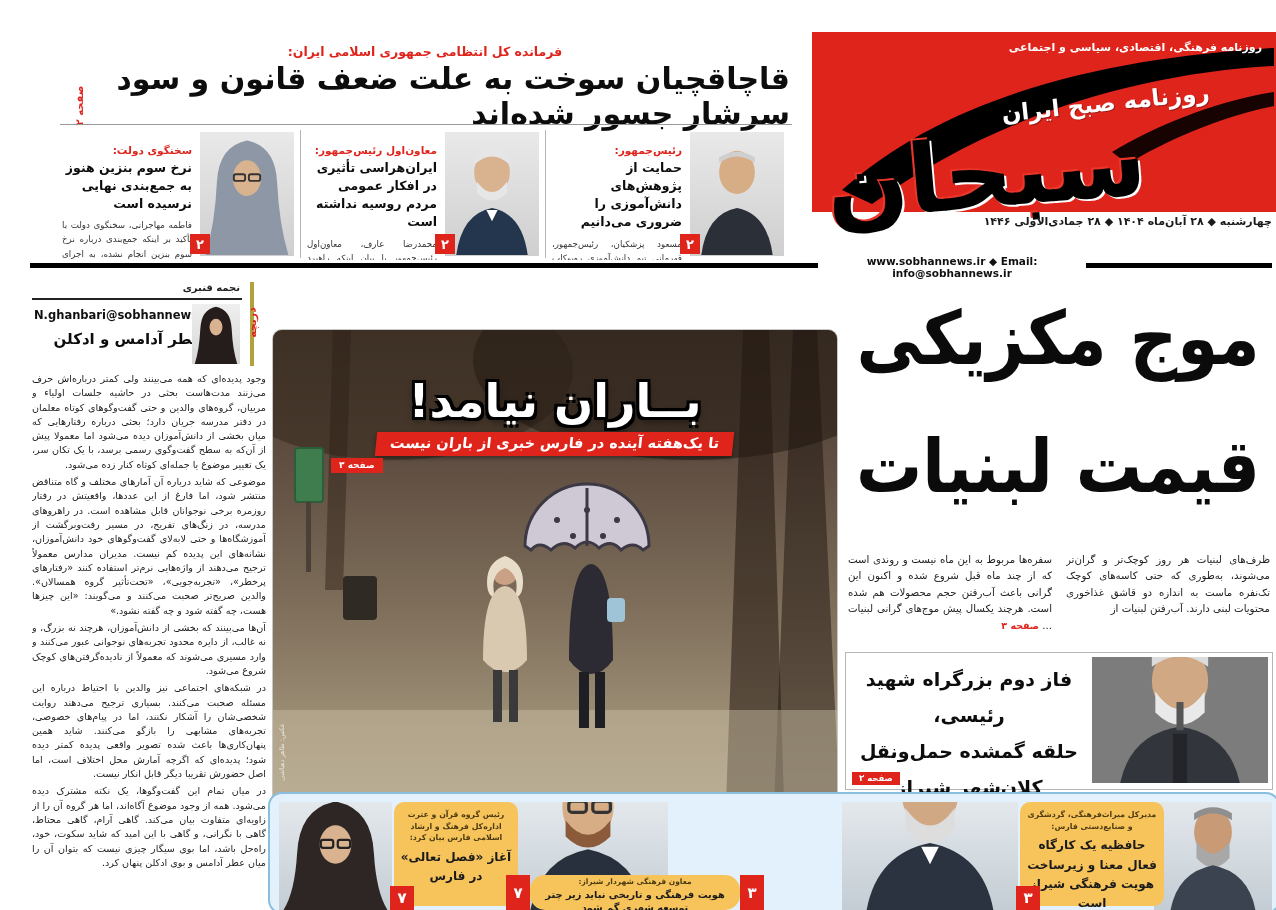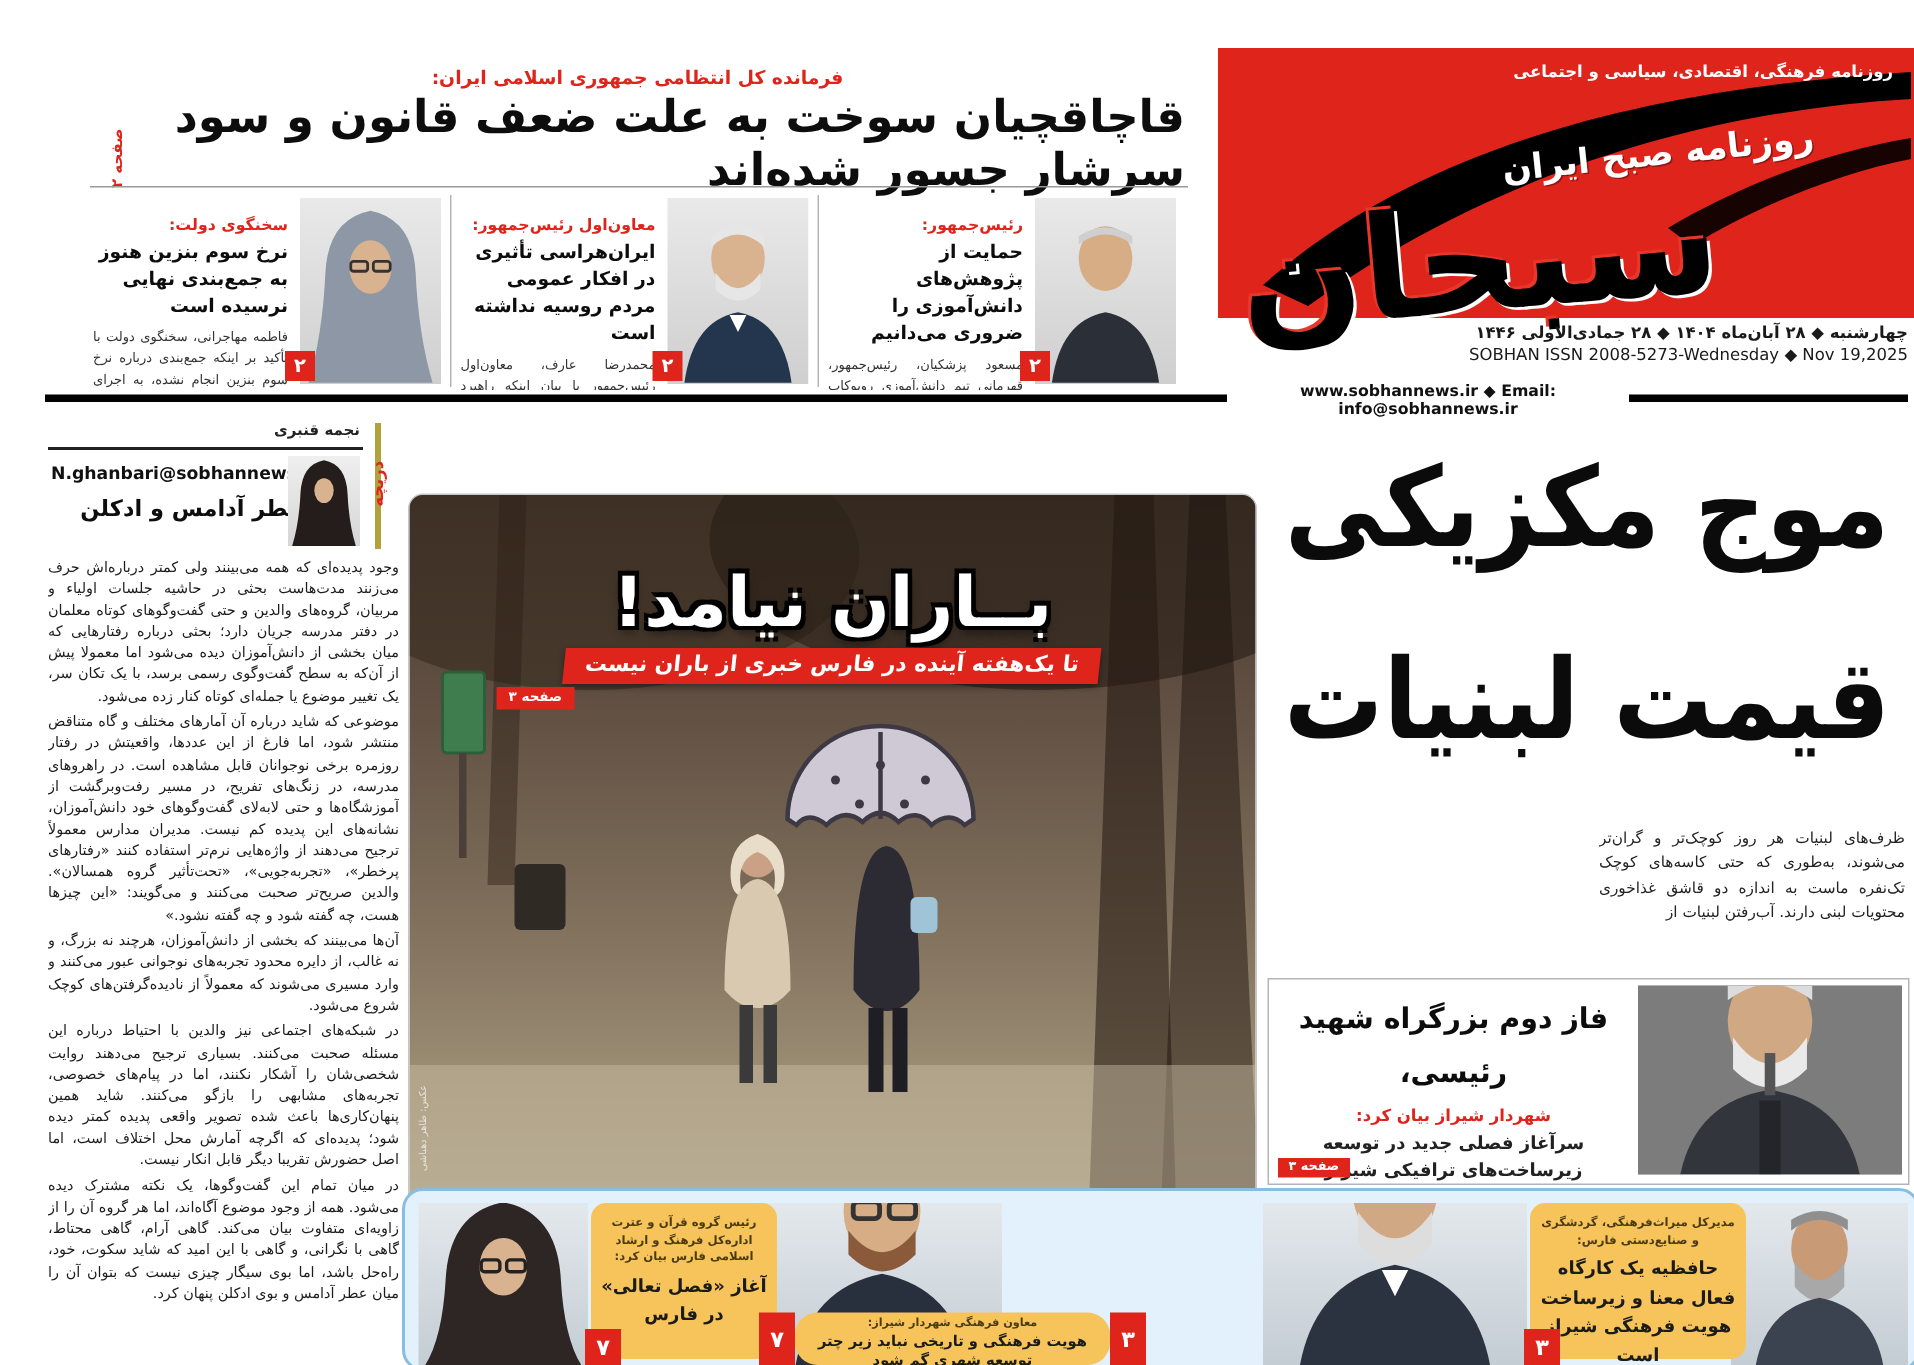--- a/index.html
+++ b/index.html
@@ -133,21 +133,20 @@
       <path d="M30,158 C140,60 300,26 462,16 L462,34 C320,42 180,86 60,172 Z" fill="#000"></path>
       <path d="M300,120 C340,96 400,70 462,60 L462,74 C410,84 350,110 316,132 Z" fill="#000" opacity="0.9"></path>
     </svg>
     <div class="abs tagline">روزنامه فرهنگی، اقتصادی، سیاسی و اجتماعی</div>
     <div class="abs logo-sub">روزنامه صبح ایران</div>
     <div class="abs logo-main">سبحان</div>
   </div>
 
   <div class="abs date-block">
     <div class="date-line">چهارشنبه ◆ ۲۸ آبان‌ماه ۱۴۰۴ ◆ ۲۸ جمادی‌الاولی ۱۴۴۶</div>
-    <div class="issn-line">SOBHAN ISSN 2008-5273-Wednesday ◆ Nov 19,2025</div>
   </div>
 
   <div class="abs black-rule-a"></div>
   <div class="abs black-rule-b"></div>
   <div class="abs website-line">www.sobhannews.ir ◆ Email: info@sobhannews.ir</div>
 
   <div class="abs top-kicker">فرمانده کل انتظامی جمهوری اسلامی ایران:</div>
   <div class="abs top-headline">قاچاقچیان سوخت به علت ضعف قانون و سود سرشار جسور شده‌اند</div>
   <div class="abs top-pageref">صفحه ۲</div>
 
@@ -262,35 +261,40 @@
     <div class="photo-subtitle-wrap">
       <span class="photo-subtitle">تا یک‌هفته آینده در فارس خبری از باران نیست</span>
     </div>
     <div class="photo-pageref">صفحه ۳</div>
     <div class="photo-credit">عکس: طاهر دهباشی</div>
   </div>
 
   <div class="abs lead-h1">موج مکزیکی</div>
   <div class="abs lead-h2">قیمت لبنیات</div>
   <div class="abs lead-col lead-col-r">ظرف‌های لبنیات هر روز کوچک‌تر و گران‌تر می‌شوند، به‌طوری که حتی کاسه‌های کوچک تک‌نفره ماست به اندازه دو قاشق غذاخوری محتویات لبنی دارند. آب‌رفتن لبنیات از</div>
+  <div class="abs lead-col lead-col-l">
+    <span>سفره‌ها مربوط به این ماه نیست و روندی است که از چند ماه قبل شروع شده و اکنون این گرانی باعث آب‌رفتن حجم محصولات هم شده است. هرچند یکسال پیش موج‌های گرانی لبنیات ... </span>
+    <span class="pageref-inline">صفحه ۳</span>
+  </div>
 
   <div class="abs box-story">
     <div class="box-photo">
       <svg viewBox="0 0 100 90" width="100%" height="100%" preserveAspectRatio="xMidYMax slice">
         <rect x="0" y="0" width="100" height="90" fill="#7c7c7c"></rect>
         <ellipse cx="50" cy="32" rx="16" ry="19" fill="#d0a884"></ellipse>
         <path d="M34 24 Q50 12 66 24 L66 18 Q50 8 34 18 Z" fill="#dcdcdc"></path>
         <path d="M36 38 Q50 58 64 38 L64 50 Q50 64 36 50 Z" fill="#e9e9e9"></path>
         <path d="M16 90 Q22 62 50 58 Q78 62 84 90 Z" fill="#32353b"></path>
         <rect x="46" y="62" width="8" height="28" fill="#23252a"></rect>
         <rect x="48" y="44" width="4" height="16" fill="#555"></rect>
       </svg>
     </div>
     <div class="box-txt">
       <p class="box-title">فاز دوم بزرگراه شهید رئیسی،</p>
+      <p class="box-title">حلقه گمشده حمل‌ونقل کلان‌شهر شیراز</p>
       <p class="box-kicker">شهردار شیراز بیان کرد:</p>
       <p class="box-sub">سرآغاز فصلی جدید در توسعه زیرساخت‌های ترافیکی شیراز</p>
     </div>
     <div class="box-pageref">صفحه ۳</div>
   </div>
 
   <div class="abs strip">
 
     <div class="photo p-woman">
       <svg viewBox="0 0 100 100" width="100%" height="100%" preserveAspectRatio="xMidYMax slice">

